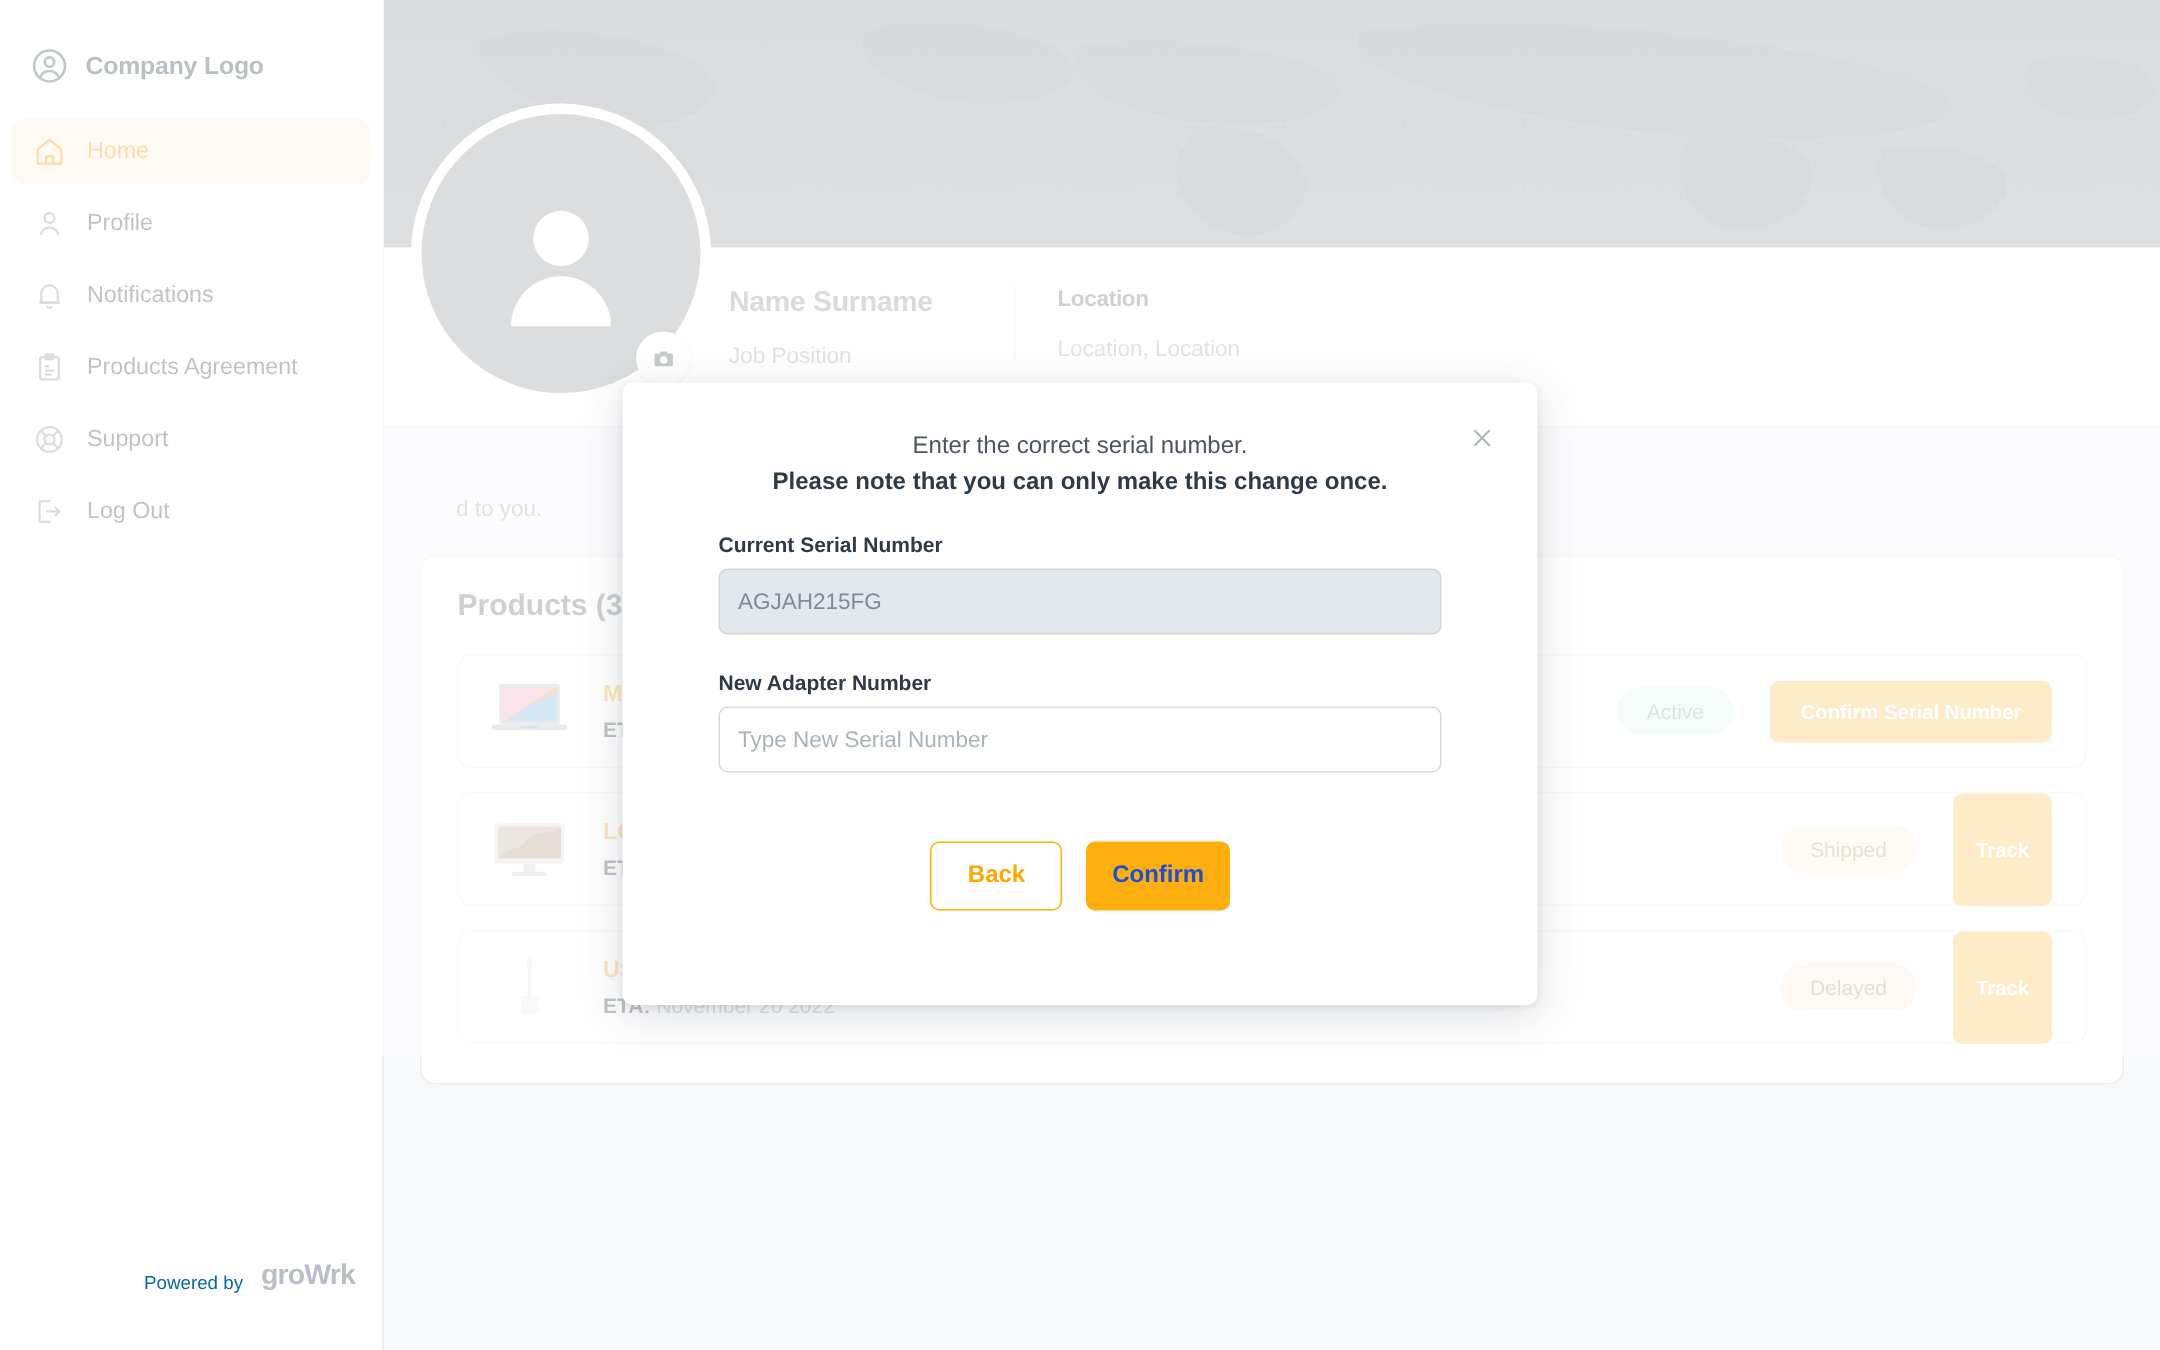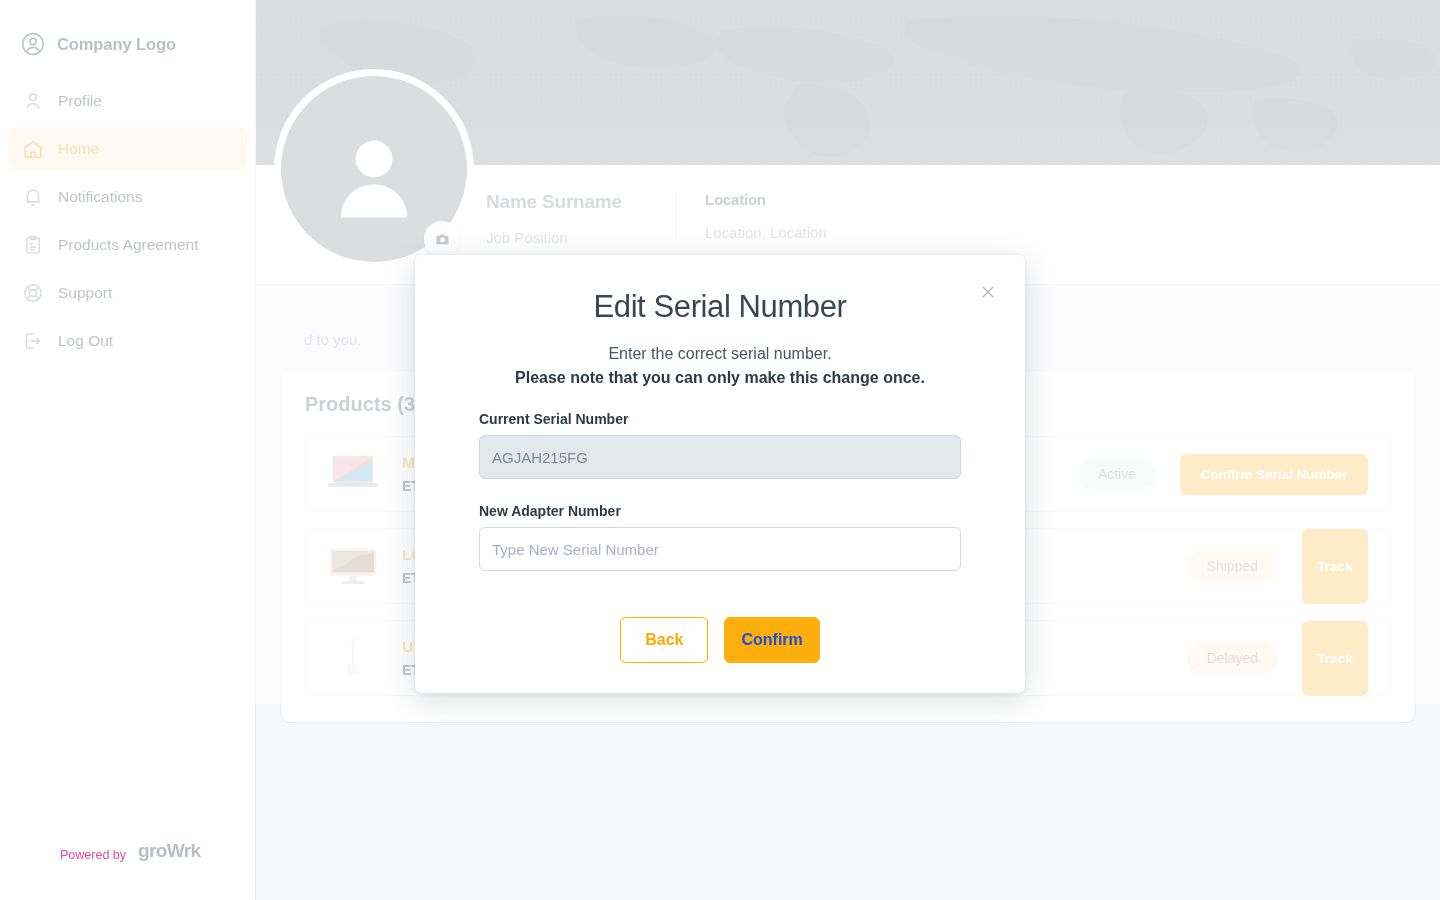--- a/index.html
+++ b/index.html
@@ -41,21 +41,21 @@
     font-size: 15.5px;
   }
   .nav-item .nav-ico { width: 22px; height: 22px; flex: 0 0 22px; color: #9aa3ad; }
   .nav-item.active { background: #fdf2e0; color: #f5a623; }
   .nav-item.active .nav-ico { color: #f5a623; }
 
   .powered {
     position: absolute; left: 60px; bottom: 38px;
     display: flex; align-items: flex-end; gap: 12px;
   }
-  .powered-label { font-size: 12.5px; color: #ec4899; }
+  .powered-label { font-size: 12.5px; color: #0369a1; margin-left: 36px; }
   .powered-logo {
     font-size: 19px; font-weight: bold; color: #b7bec8; letter-spacing: -0.6px;
   }
 
   
   .main { flex: 1 1 auto; height: 900px; background: #f7f8fc; position: relative; overflow: hidden; }
 
   .banner {
     height: 165px; width: 100%;
     background: linear-gradient(180deg,#9ba1a7 0%, #a3a9af 100%);
@@ -195,38 +195,38 @@
         <svg viewBox="0 0 24 24" fill="none" stroke="currentColor" stroke-width="1.6">
           <circle cx="12" cy="12" r="9.5"></circle>
             <circle cx="12" cy="9.6" r="2.9"></circle>
           <path d="M6.4 18.6a6.2 6.2 0 0 1 11.2 0"></path>
         </svg>
       </span>
       <span class="brand-text">Company Logo</span>
     </div>
 
     <nav class="nav">
+      <div class="nav-item active">
+        <span class="nav-ico">
+          <svg viewBox="0 0 24 24" fill="none" stroke="currentColor" stroke-width="1.7" stroke-linejoin="round">
+            <path d="M3.4 10.4 12 3.6l8.6 6.8V20a.9.9 0 0 1-.9.9H4.3a.9.9 0 0 1-.9-.9z"></path>
+            <path d="M9.6 20.9v-5.4h4.8v5.4"></path>
+          </svg>
+        </span>
+        <span>Home</span>
+      </div>
+
       <div class="nav-item">
         <span class="nav-ico">
           <svg viewBox="0 0 24 24" fill="none" stroke="currentColor" stroke-width="1.6">
             <circle cx="12" cy="8" r="3.6"></circle>
               <path d="M5.5 20.4a6.6 6.6 0 0 1 13 0"></path>
           </svg>
         </span>
         <span>Profile</span>
-      </div>
-
-      <div class="nav-item active">
-        <span class="nav-ico">
-          <svg viewBox="0 0 24 24" fill="none" stroke="currentColor" stroke-width="1.7" stroke-linejoin="round">
-            <path d="M3.4 10.4 12 3.6l8.6 6.8V20a.9.9 0 0 1-.9.9H4.3a.9.9 0 0 1-.9-.9z"></path>
-            <path d="M9.6 20.9v-5.4h4.8v5.4"></path>
-          </svg>
-        </span>
-        <span>Home</span>
       </div>
 
       <div class="nav-item">
         <span class="nav-ico">
           <svg viewBox="0 0 24 24" fill="none" stroke="currentColor" stroke-width="1.6" stroke-linejoin="round">
             <path d="M6 17.2V10.6a6 6 0 0 1 12 0v6.6z"></path>
               <path d="M4.6 17.2h14.8"></path>
             <path d="M10.2 19.8a2 2 0 0 0 3.6 0"></path>
           </svg>
         </span>
@@ -393,21 +393,20 @@
 
   <div class="modal-scrim"></div>
 
   <div class="modal">
     <div class="modal-close">
       <svg viewBox="0 0 24 24" fill="none" stroke="currentColor" stroke-width="1.9" stroke-linecap="round">
         <path d="M5.6 5.6 18.4 18.4M18.4 5.6 5.6 18.4"></path>
       </svg>
     </div>
 
-    <div class="modal-title">Edit Serial Number</div>
     <div class="modal-sub1">Enter the correct serial number.</div>
     <div class="modal-sub2">Please note that you can only make this change once.</div>
 
     <div class="field-group">
       <div class="field-label">Current Serial Number</div>
       <input class="field-input disabled" type="text" readonly="" value="AGJAH215FG" style="">
     </div>
 
     <div class="field-group">
       <div class="field-label">New Adapter Number</div>

